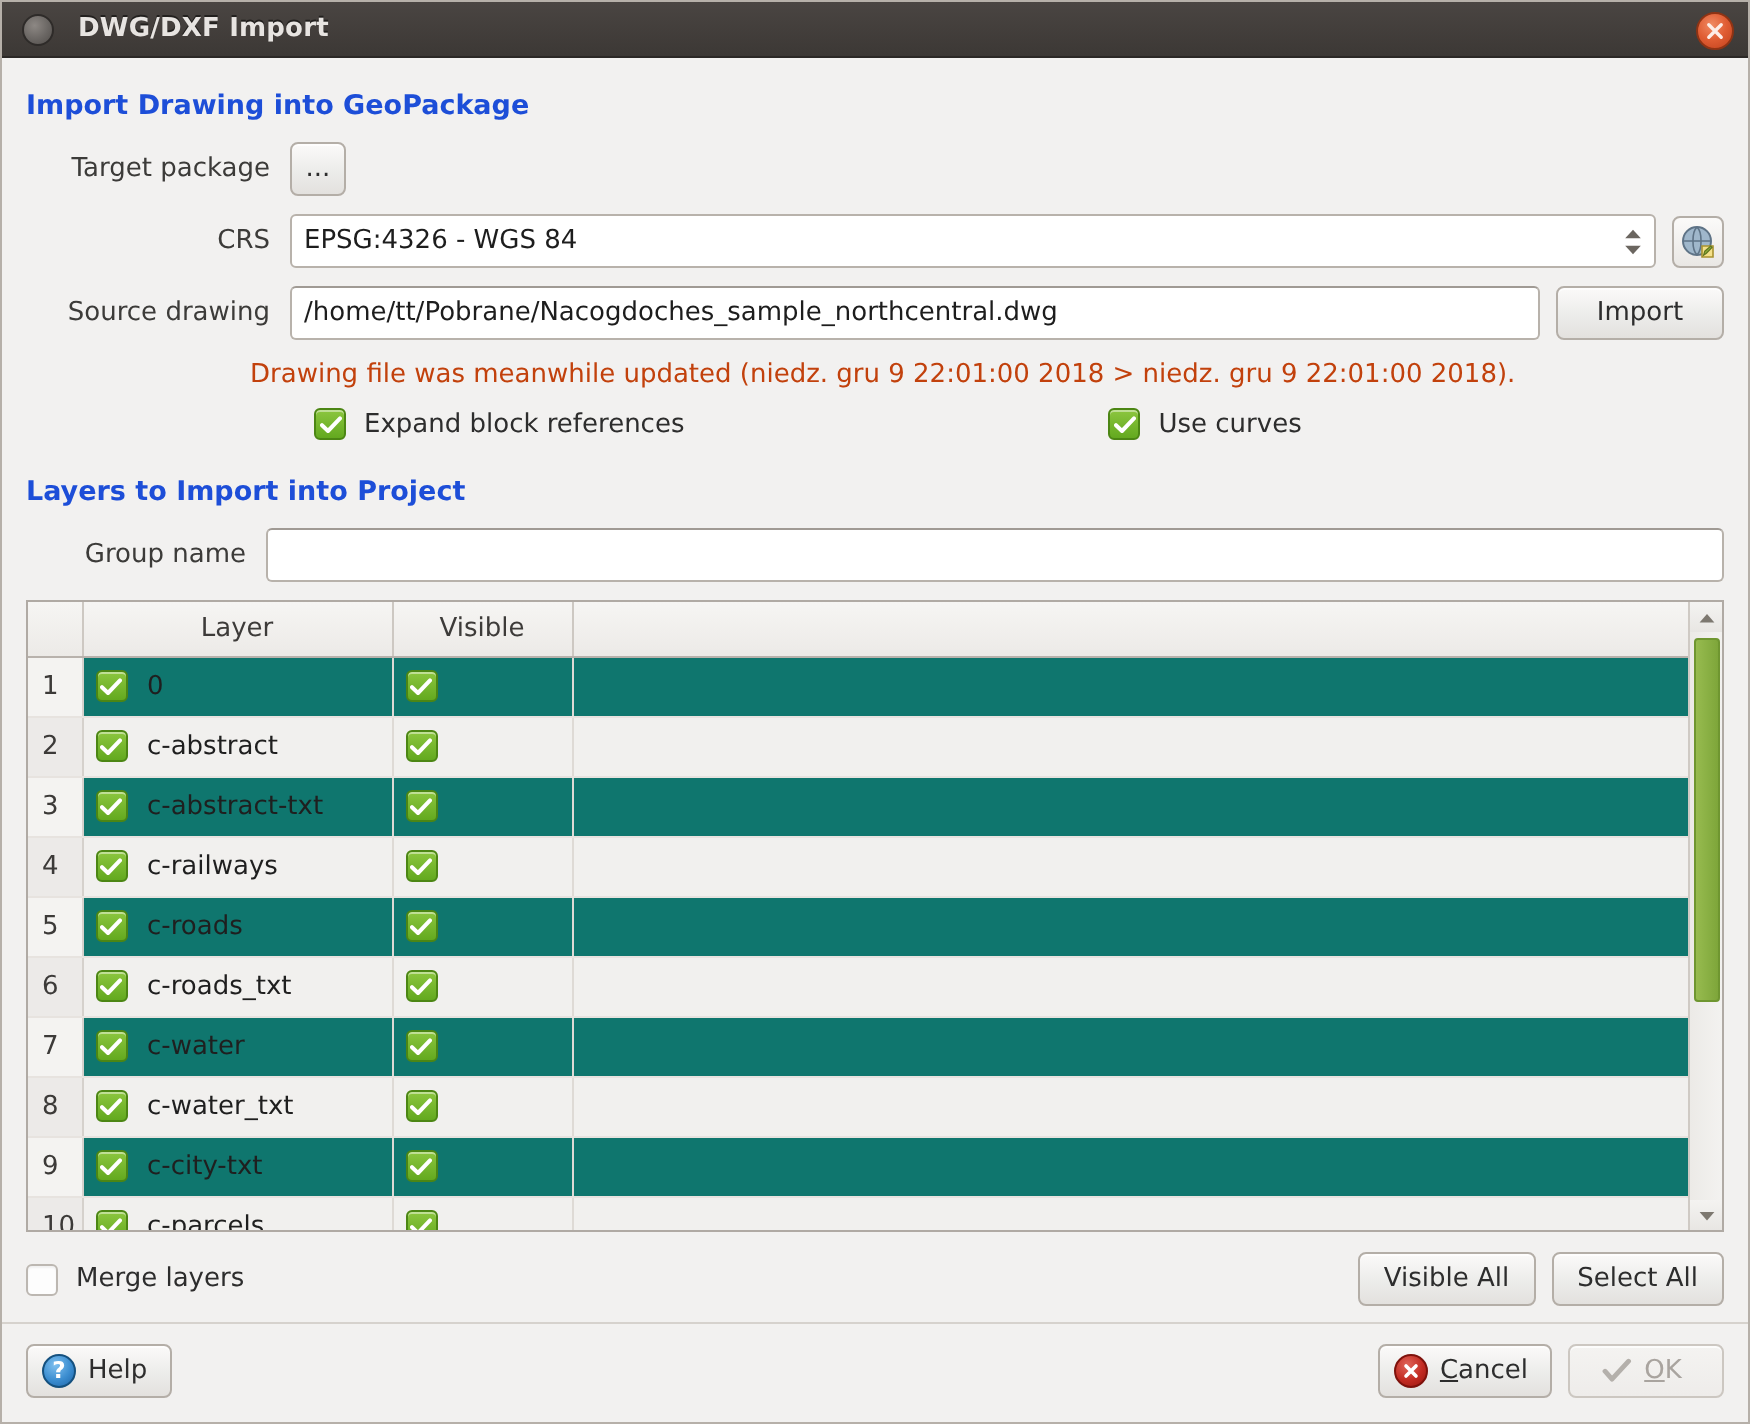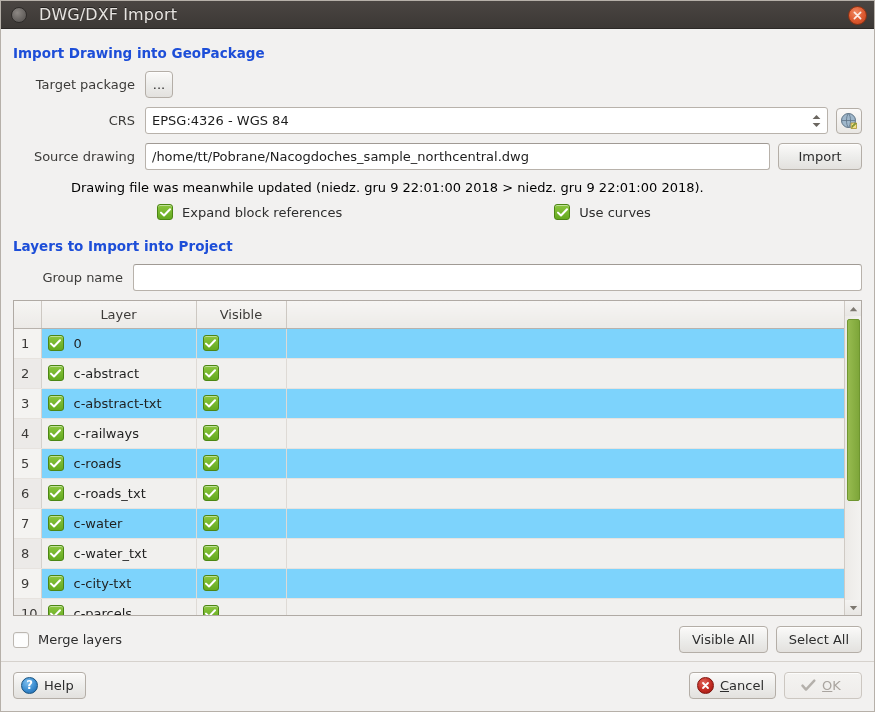--- a/index.html
+++ b/index.html
@@ -30,22 +30,22 @@
     border-bottom: 1px solid #2b2826;
   }
   .tb-icon {
     width: 16px; height: 16px; border-radius: 50%;
     background: radial-gradient(circle at 38% 34%, #8d8884 0%, #6a6663 55%, #514d4a 100%);
     border: 1px solid #2e2b29;
     flex: none;
   }
   #title-text {
     color: #e7e4e1;
-    font-size: 16px;
-    font-weight: normal;
+    font-size: 13px;
+    font-weight: bold;
     margin-left: 12px;
     text-shadow: 0 -1px 0 #22201e;
     letter-spacing: .1px;
   }
   #close-btn {
     position: absolute; right: 7px; top: 5px;
     width: 19px; height: 19px; border-radius: 50%;
     background: radial-gradient(circle at 40% 32%, #f08a63 0%, #e05d33 48%, #c0411c 100%);
     border: 1px solid #8e3314;
     display: flex; align-items: center; justify-content: center;
@@ -150,23 +150,23 @@
   .globe-btn {
     width: 26px; height: 26px;
     border: 1px solid #b4aea7; border-radius: 4px;
     background: linear-gradient(to bottom,#fbfaf9,#e9e7e4);
     display: flex; align-items: center; justify-content: center;
     cursor: pointer;
     flex: none;
   }
 
   .note {
-    color: #000000;
-    font-size: 13px;
-    margin: 1px 0 9px 58px;
+    color: #c2410c;
+    font-size: 13px;
+    margin: 1px 0 9px 112px;
   }
 
   
   .cbrow { display: flex; align-items: center; cursor: pointer; }
   .cb {
     width: 16px; height: 16px; border-radius: 3px; flex: none;
     display: flex; align-items: center; justify-content: center;
   }
   .cb.on {
     background: linear-gradient(to bottom,#8cc63f 0%,#63a91f 100%);
@@ -181,21 +181,21 @@
   .cb-label { margin-left: 9px; color: #2d2d2d; font-size: 13px; }
 
   .opts-row { display: flex; align-items: center; margin: 0 0 10px 144px; }
   .opts-row .cbrow + .cbrow { margin-left: 212px; }
 
   
   #table-wrap {
     flex: 1 1 auto;
     position: relative;
     border: 1px solid #b0aaa4;
-    background: #7dd3fc;
+    background: #0f766e;
     overflow: hidden;
     margin-bottom: 0;
   }
   table.layers {
     border-collapse: collapse;
     width: 100%;
     table-layout: fixed;
     font-size: 13px;
   }
   table.layers col.c-num { width: 27px; }

